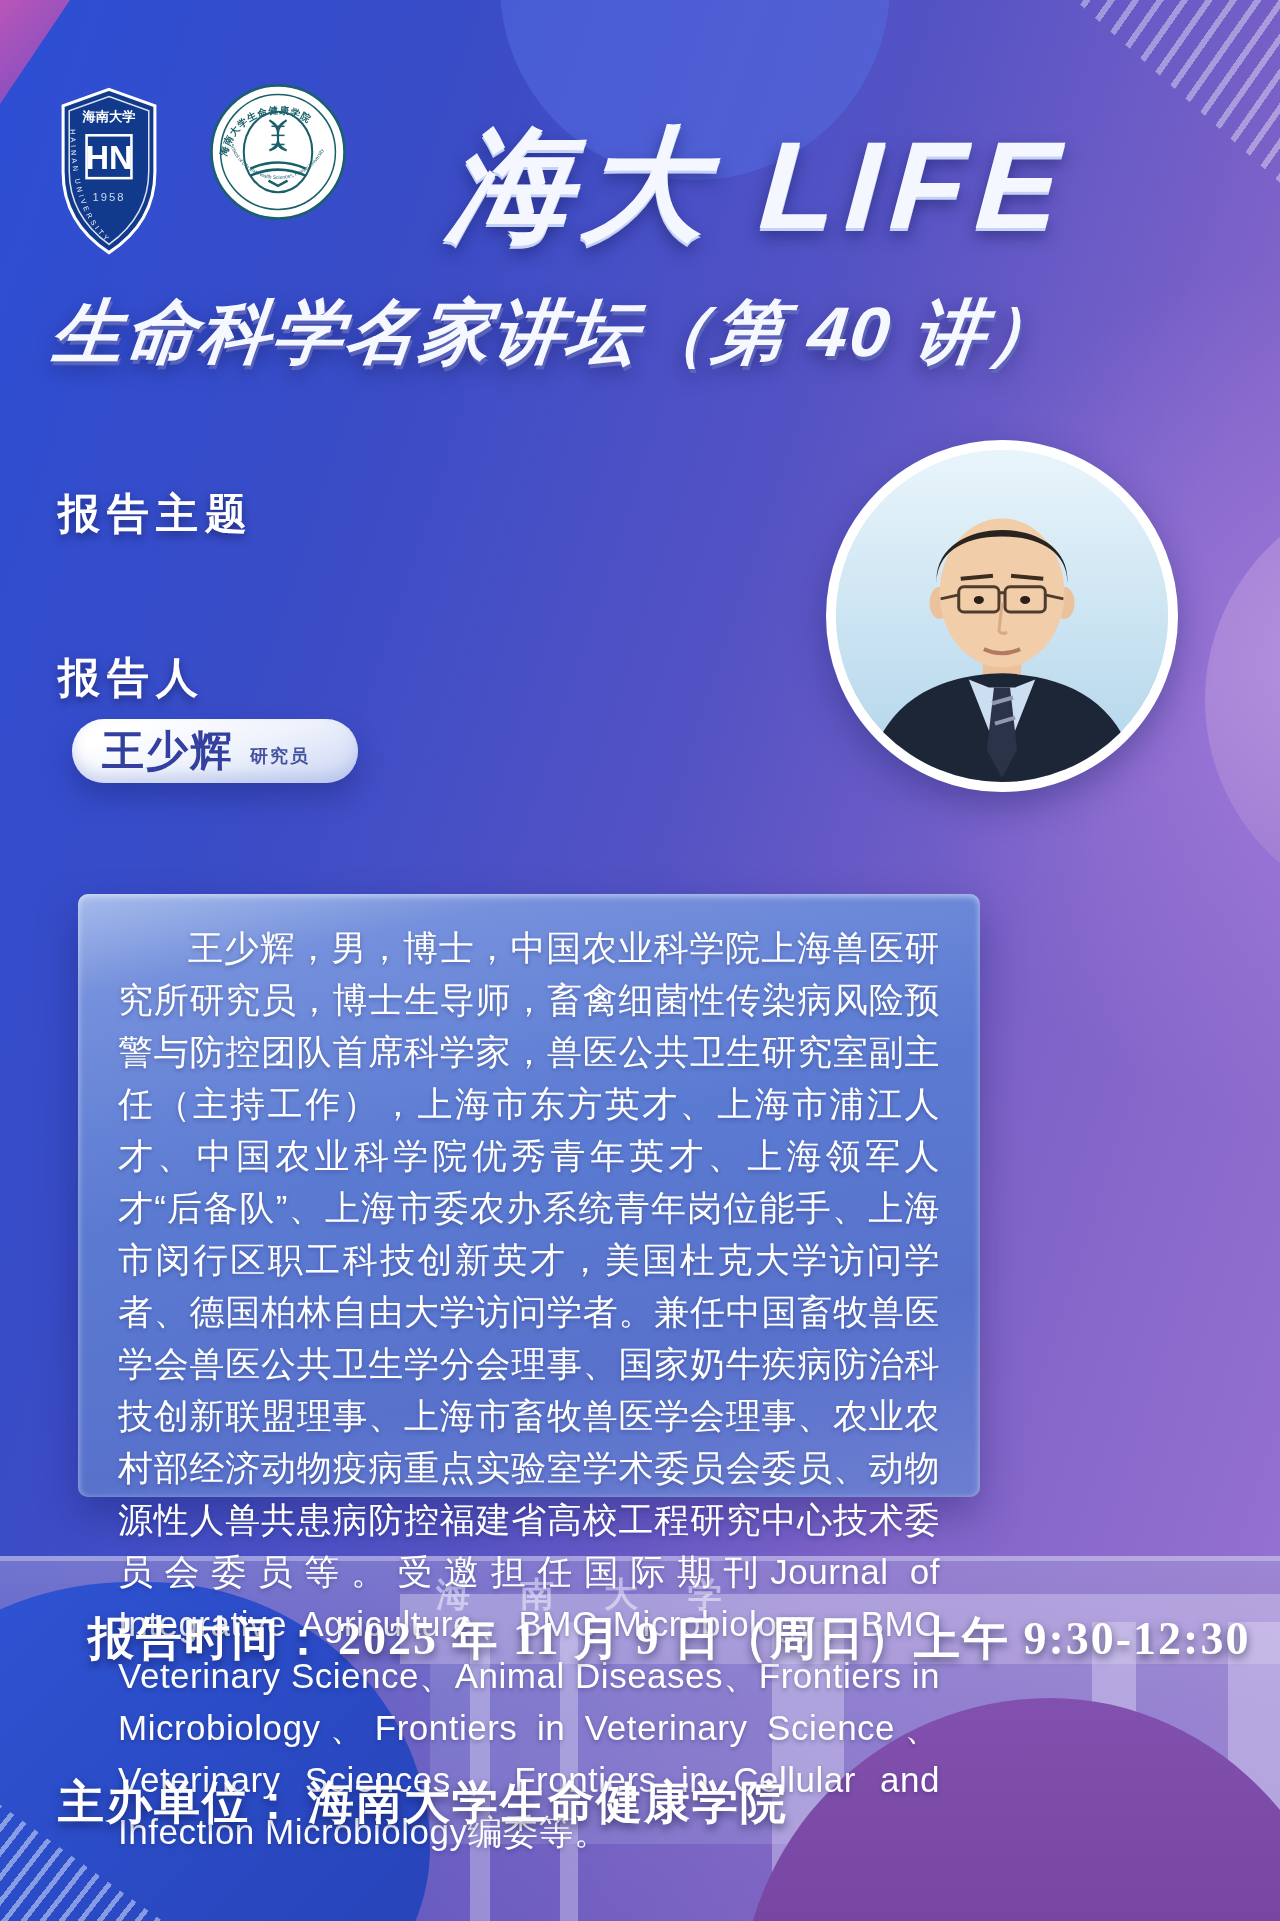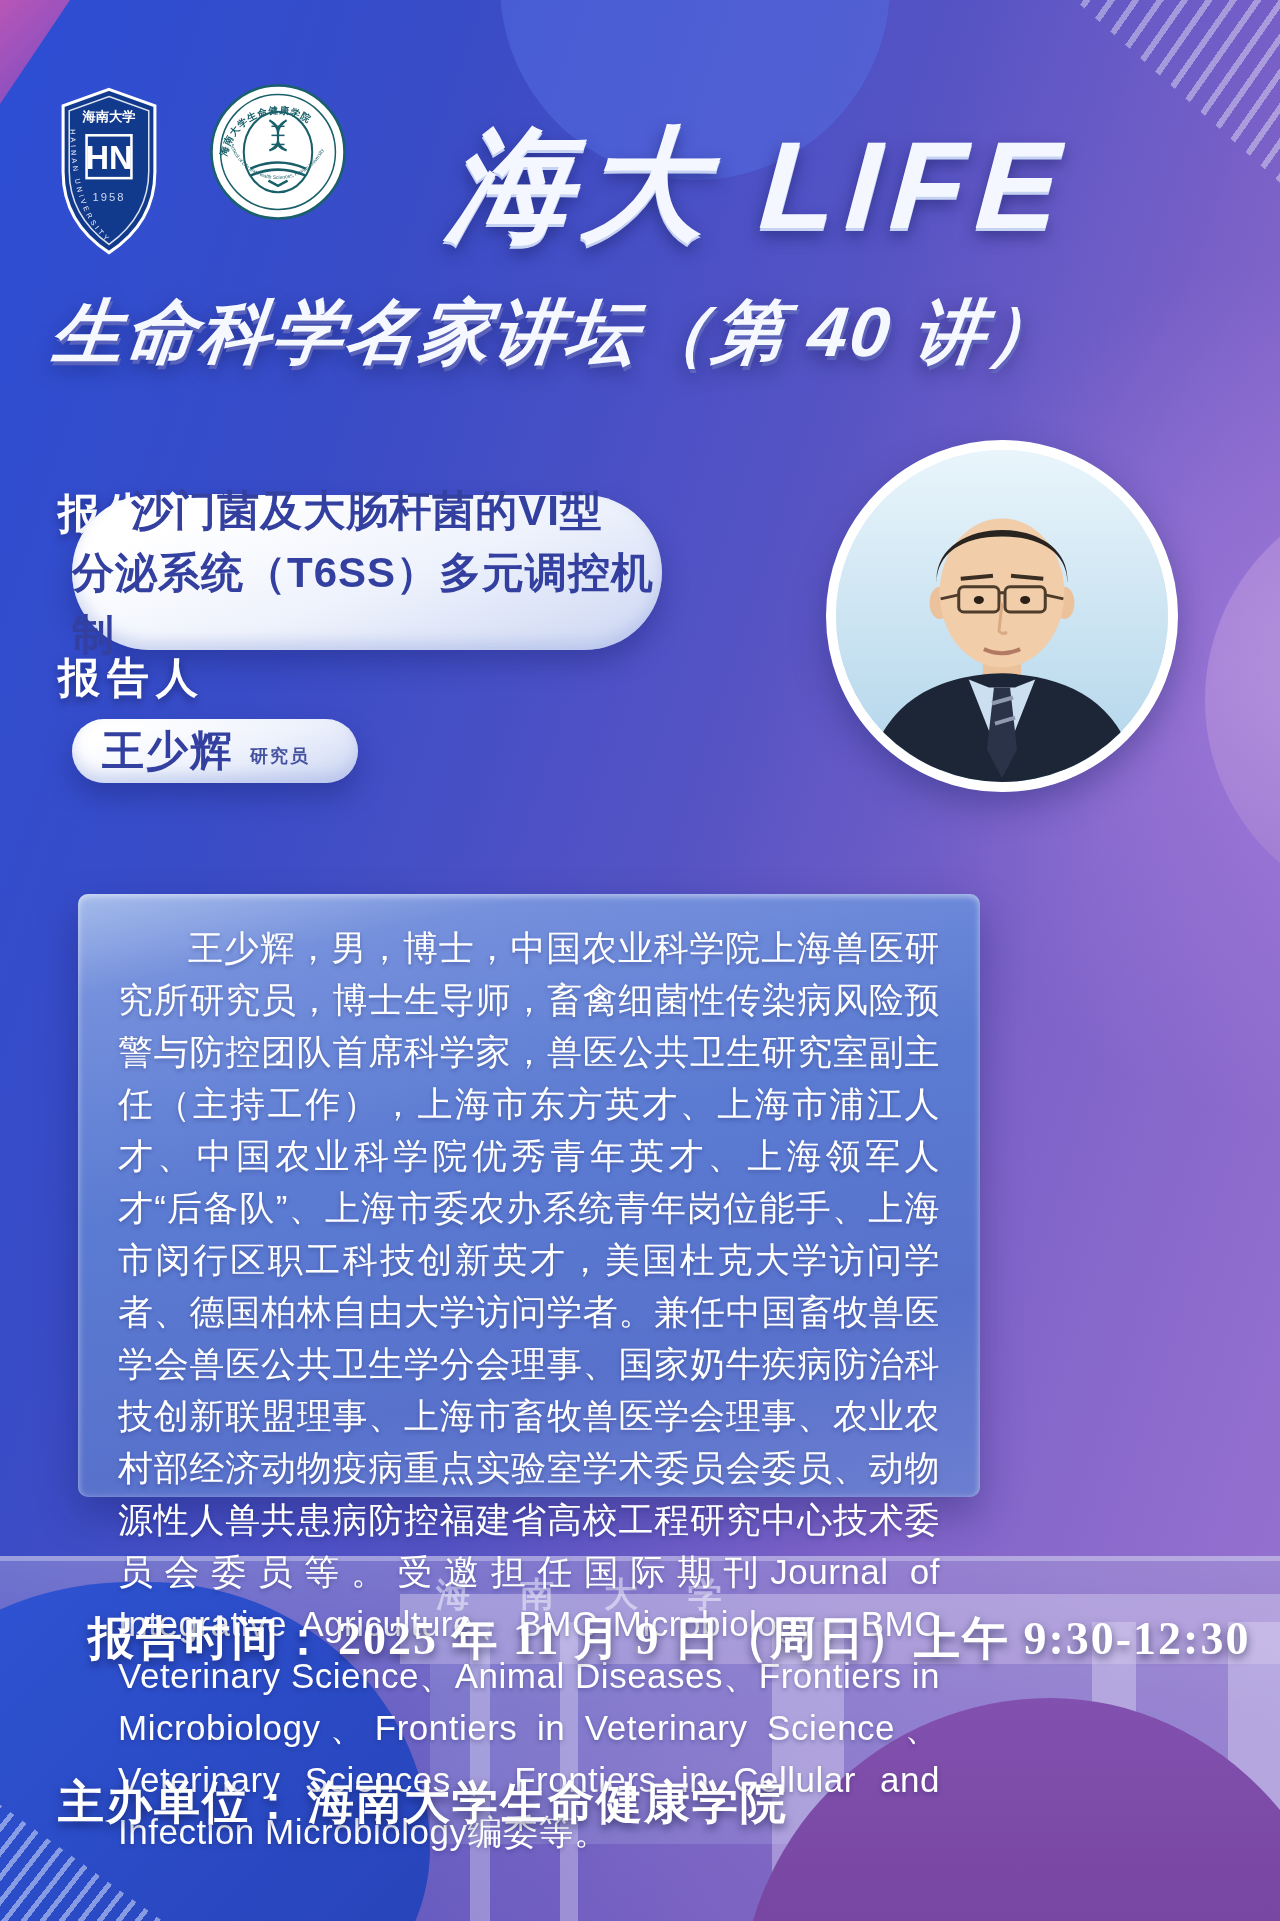--- a/index.html
+++ b/index.html
@@ -149,24 +149,20 @@
       <text font-size="5" fill="#1a606a">
         <textPath href="#arcBot" startOffset="0">School of Life and Health Sciences, Hainan University</textPath>
       </text>
     </svg>
   </div>
 
   <div class="poster-title">海大 LIFE</div>
   <div class="poster-subtitle">生命科学名家讲坛（第 40 讲）</div>
 
   <div class="sec-label" style="top:446px;margin-top:40px;">报告主题</div>
-  <div class="pill topic-pill">
-    <div class="topic-line">沙门菌及大肠杆菌的VI型</div>
-    <div class="topic-line">分泌系统（T6SS）多元调控机制</div>
-  </div>
 
   <div class="sec-label" style="top:650px;">报告人</div>
   <div class="pill name-pill">
     <span class="speaker-name">王少辉</span>
     <span class="speaker-jobtitle">研究员</span>
   </div>
 
   <div class="photo">
     <svg width="332" height="332" viewBox="0 0 330 330">
       <rect width="330" height="330" fill="url(#pbg)"></rect>

